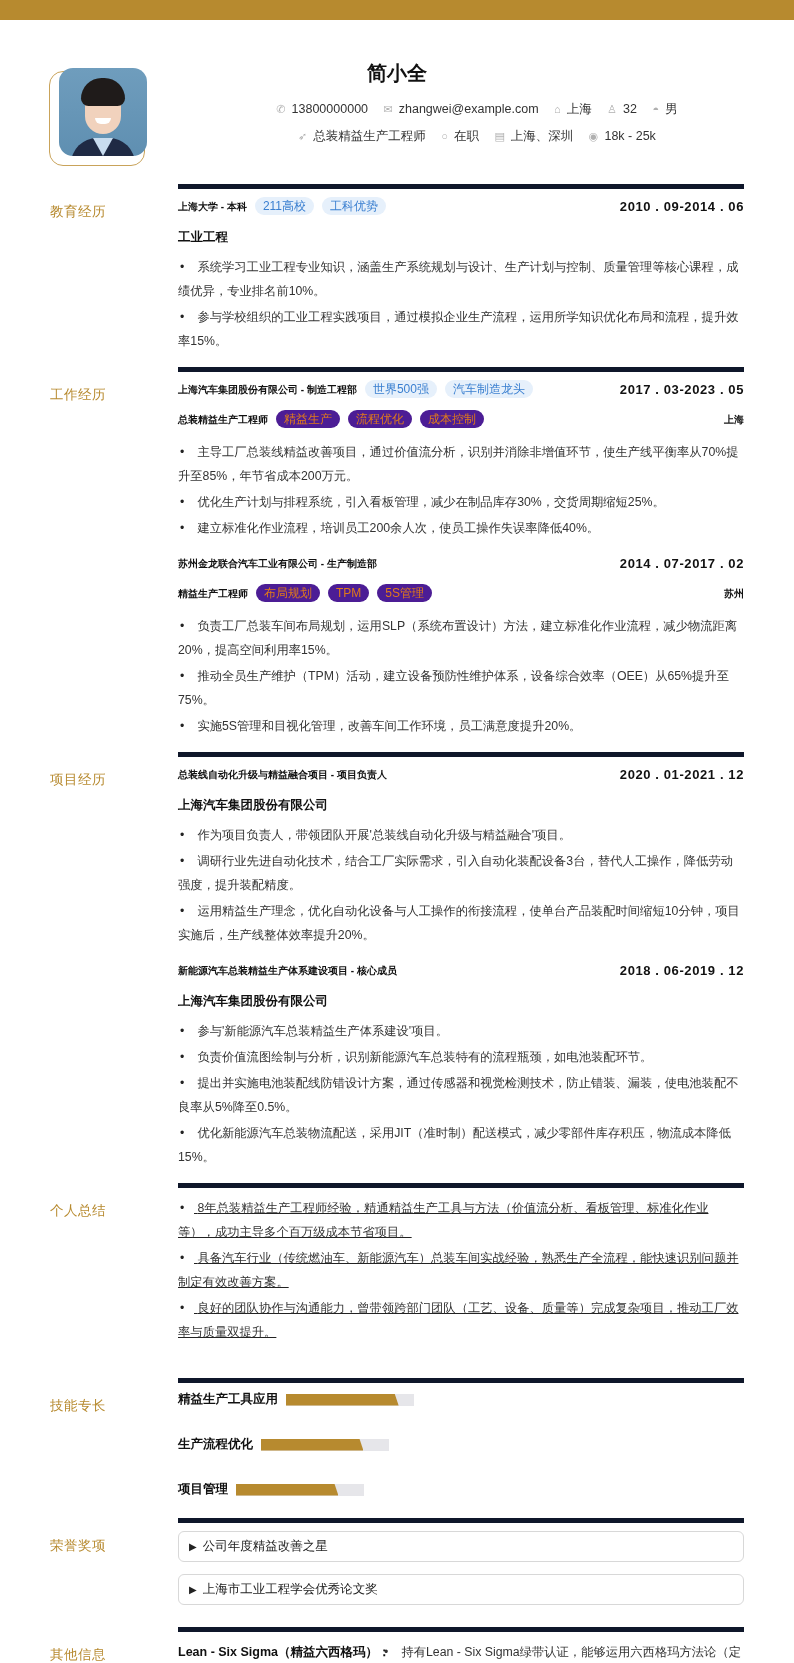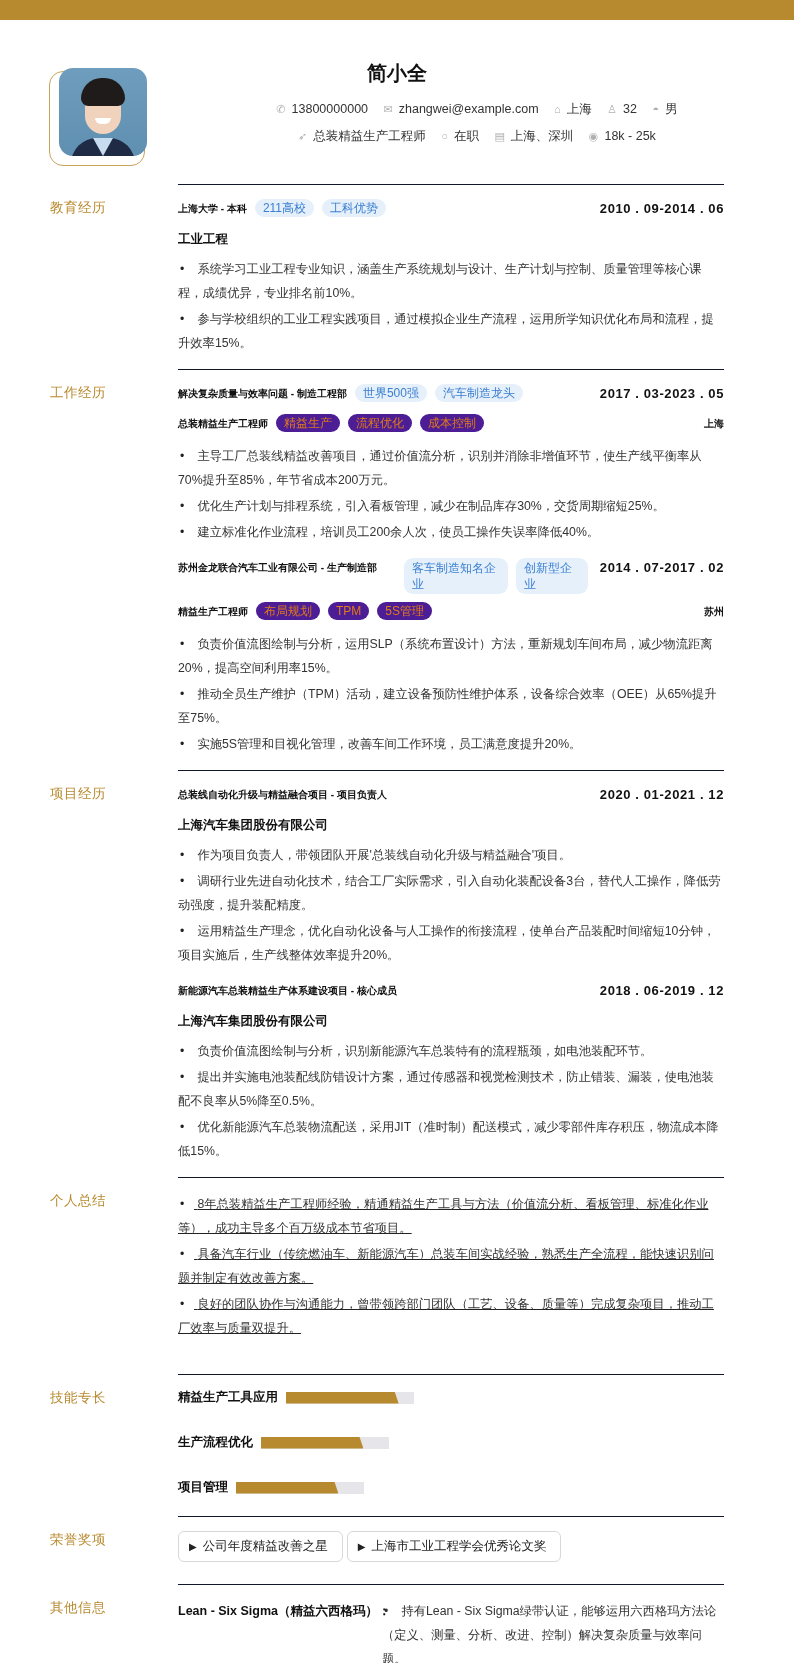--- a/index.html
+++ b/index.html
@@ -14,21 +14,21 @@
   .photo .smile { position: absolute; left: 36px; top: 50px; width: 16px; height: 6px; background: #fff; border-radius: 0 0 8px 8px; }
   .photo .body { position: absolute; left: 12px; top: 70px; width: 64px; height: 30px; background: #1f2a44; border-radius: 26px 26px 0 0; }
   .photo .collar { position: absolute; left: 34px; top: 70px; width: 20px; height: 18px; background: #c8dcef; clip-path: polygon(0 0,100% 0,50% 100%); }
   .name { position: absolute; left: 0; right: 0; top: 40px; text-align: center; font-size: 20px; font-weight: bold; color: #111; padding-left: 150px; padding-right: 0; margin-left: -150px; }
   .info-row { position: absolute; left: 160px; right: 0; text-align: center; font-size: 12.5px; color: #333; white-space: nowrap; }
   .info-row.r1 { top: 81px; }
   .info-row.r2 { top: 108px; }
   .info-item { display: inline-block; margin: 0 6px; }
   .info-item .ic { color: #b0b0b0; font-size: 11px; margin-right: 6px; }
 
-  .section { position: relative; margin-left: 178px; margin-right: 70px; border-top: 1px solid #0f172a; padding-top: 14px; }
+  .section { position: relative; margin-left: 178px; margin-right: 50px; border-top: 5px solid #0f172a; padding-top: 8px; }
   .sec-title { position: absolute; left: -128px; top: 14px; color: #b78a2f; font-size: 13.5px; font-weight: normal; letter-spacing: 0.5px; }
   .entry { margin-bottom: 14px; }
   .row { display: flex; align-items: flex-start; justify-content: space-between; min-height: 22px; }
   .row .left { display: flex; align-items: flex-start; flex-wrap: wrap; gap: 0; }
   .strong { font-weight: bold; color: #111; font-size: 10px; line-height: 20px; }
   .date { font-weight: bold; font-size: 13px; color: #111; letter-spacing: 0.6px; white-space: nowrap; line-height: 20px; }
   .tag { display: inline-block; font-size: 12px; line-height: 18px; padding: 0 8px; margin-left: 8px; border-radius: 9px; }
   .tag.blue { background: #e6f0fb; color: #3a7fd0; }
   .tag.orange { background: #4c1d95; color: #e07a1a; }
   .sub { font-weight: bold; color: #111; margin-top: 8px; line-height: 20px; }
@@ -39,21 +39,21 @@
   .wrap2 .l2 { width: 220px; }
   .wrap2 .tags2 { display: flex; gap: 8px; margin-left: 6px; }
   .tag.tall { line-height: 16px; padding: 2px 8px; width: 104px; font-size: 12px; margin-left: 0; }
 
   .skills { display: flex; flex-wrap: wrap; row-gap: 28px; padding-bottom: 14px; }
   .skill { display: flex; align-items: center; width: 288px; }
   .skill .sl { font-weight: bold; font-size: 12.5px; color: #111; margin-right: 8px; white-space: nowrap; }
   .bar { position: relative; width: 128px; height: 12px; background: #e6e6ea; }
   .bar .fill { position: absolute; left: 0; top: 0; height: 12px; background: #b78a2f; clip-path: polygon(0 0, calc(100% - 4px) 0, 100% 100%, 0 100%); }
 
-  .awards { display: flex; gap: 4px; padding-bottom: 14px; }
+  .awards { display: flex; gap: 12px; padding-bottom: 14px; flex-direction: column; }
   .award { border: 1px solid #d8d8d8; border-radius: 6px; padding: 6px 14px 6px 10px; font-size: 12.5px; color: #222; }
   .award .tri { margin-right: 6px; font-size: 10px; }
 
   .other { display: flex; }
   .other .ol { font-weight: bold; font-size: 12.5px; color: #111; white-space: nowrap; line-height: 24px; width: 204px; }
   .other .ob { flex: 1; list-style: none; }
   .other .ob li { line-height: 24px; font-size: 12.3px; color: #333; margin-bottom: 2px; }
 </style>
 </head>
 <body>
@@ -102,21 +102,21 @@
       <li><span class="dot">•</span> <span>参与学校组织的工业工程实践项目，通过模拟企业生产流程，运用所学知识优化布局和流程，提升效率15%。</span></li>
     </ul>
   </div>
 </div>
 
 <div class="section" style="margin-top:12px;">
   <div class="sec-title">工作经历</div>
   <div class="entry">
     <div class="row">
       <div class="left">
-        <span class="strong">解决复杂质量与效率问题 - 制造工程部</span>
+        <span class="strong">上海汽车集团股份有限公司 - 制造工程部</span>
         <span class="tag blue">世界500强</span>
         <span class="tag blue">汽车制造龙头</span>
       </div>
       <span class="date">2017 . 03-2023 . 05</span>
     </div>
     <div class="row" style="margin-top:8px;">
       <div class="left">
         <span class="strong">总装精益生产工程师</span>
         <span class="tag orange">精益生产</span>
         <span class="tag orange">流程优化</span>
@@ -127,38 +127,34 @@
     <ul class="bullets">
       <li><span class="dot">•</span> <span>主导工厂总装线精益改善项目，通过价值流分析，识别并消除非增值环节，使生产线平衡率从70%提升至85%，年节省成本200万元。</span></li>
       <li><span class="dot">•</span> <span>优化生产计划与排程系统，引入看板管理，减少在制品库存30%，交货周期缩短25%。</span></li>
       <li><span class="dot">•</span> <span>建立标准化作业流程，培训员工200余人次，使员工操作失误率降低40%。</span></li>
     </ul>
   </div>
   <div class="entry">
     <div class="row">
       <div class="wrap2">
         <span class="strong l2">苏州金龙联合汽车工业有限公司 - 生产制造部</span>
-        <span class="tags2">
-          <span class="tag blue tall">客车制造知名企业</span>
-          <span class="tag blue tall" style="width:72px;">创新型企业</span>
-        </span>
       </div>
       <span class="date">2014 . 07-2017 . 02</span>
     </div>
     <div class="row" style="margin-top:8px;">
       <div class="left">
         <span class="strong">精益生产工程师</span>
         <span class="tag orange">布局规划</span>
         <span class="tag orange">TPM</span>
         <span class="tag orange">5S管理</span>
       </div>
       <span class="strong">苏州</span>
     </div>
     <ul class="bullets">
-      <li><span class="dot">•</span> <span>负责价值流图绘制与分析，运用SLP（系统布置设计）方法，重新规划车间布局，减少物流距离20%，提高空间利用率15%。</span></li>
+      <li><span class="dot">•</span> <span>负责工厂总装车间布局规划，运用SLP（系统布置设计）方法，建立标准化作业流程，减少物流距离20%，提高空间利用率15%。</span></li>
       <li><span class="dot">•</span> <span>推动全员生产维护（TPM）活动，建立设备预防性维护体系，设备综合效率（OEE）从65%提升至75%。</span></li>
       <li><span class="dot">•</span> <span>实施5S管理和目视化管理，改善车间工作环境，员工满意度提升20%。</span></li>
     </ul>
   </div>
 </div>
 
 <div class="section" style="margin-top:12px;">
   <div class="sec-title">项目经历</div>
   <div class="entry">
     <div class="row">
@@ -172,20 +168,21 @@
       <li><span class="dot">•</span> <span>运用精益生产理念，优化自动化设备与人工操作的衔接流程，使单台产品装配时间缩短10分钟，项目实施后，生产线整体效率提升20%。</span></li>
     </ul>
   </div>
   <div class="entry">
     <div class="row">
       <span class="strong">新能源汽车总装精益生产体系建设项目 - 核心成员</span>
       <span class="date">2018 . 06-2019 . 12</span>
     </div>
     <div class="sub">上海汽车集团股份有限公司</div>
     <ul class="bullets">
+      <li><span class="dot">•</span> <span>参与'新能源汽车总装精益生产体系建设'项目。</span></li>
       <li><span class="dot">•</span> <span>负责价值流图绘制与分析，识别新能源汽车总装特有的流程瓶颈，如电池装配环节。</span></li>
       <li><span class="dot">•</span> <span>提出并实施电池装配线防错设计方案，通过传感器和视觉检测技术，防止错装、漏装，使电池装配不良率从5%降至0.5%。</span></li>
       <li><span class="dot">•</span> <span>优化新能源汽车总装物流配送，采用JIT（准时制）配送模式，减少零部件库存积压，物流成本降低15%。</span></li>
     </ul>
   </div>
 </div>
 
 <div class="section" style="margin-top:12px;text-decoration:underline;">
   <div class="sec-title">个人总结</div>
   <ul class="bullets" style="margin-top:0; padding-bottom:20px;">

